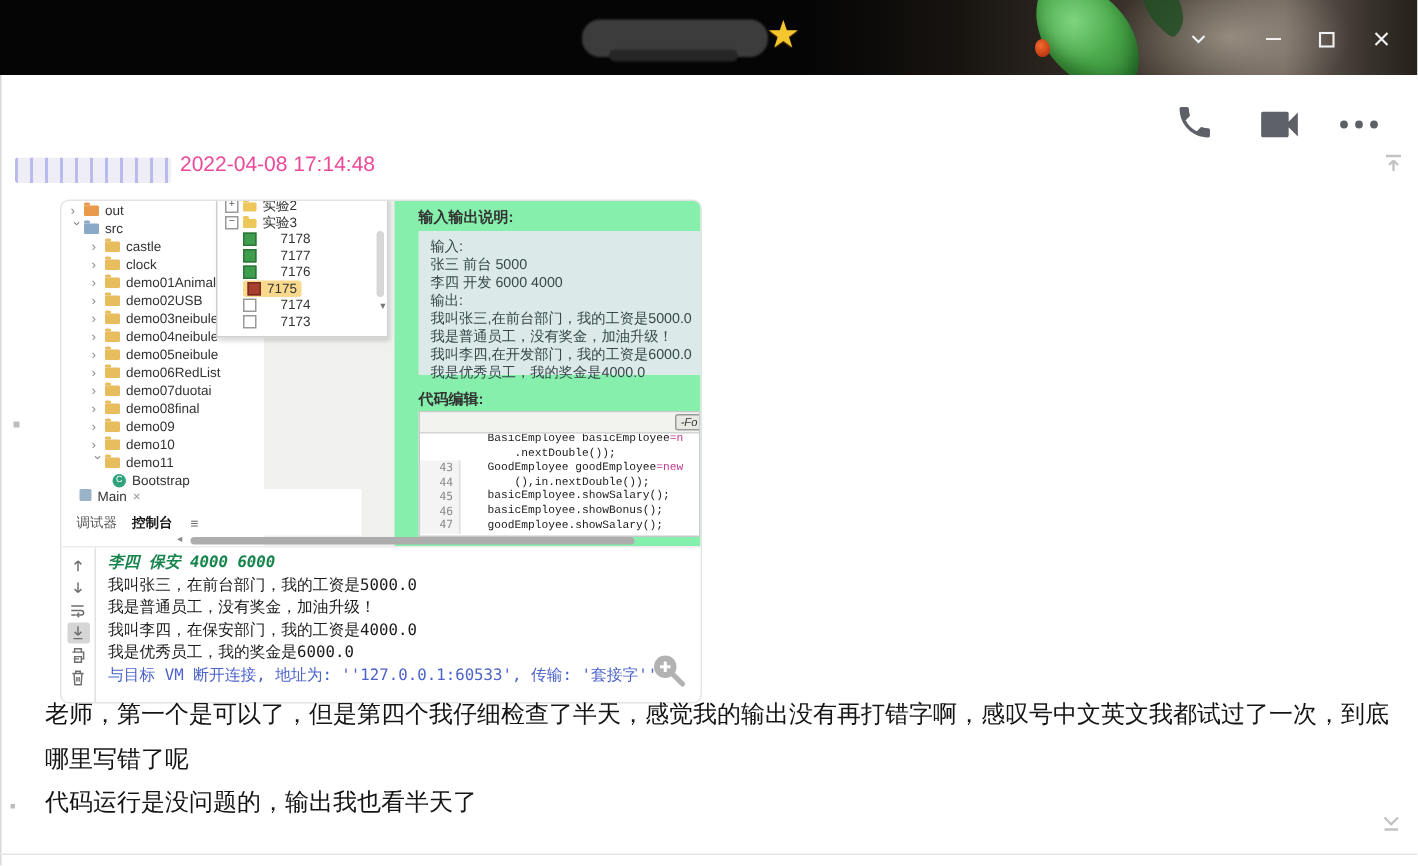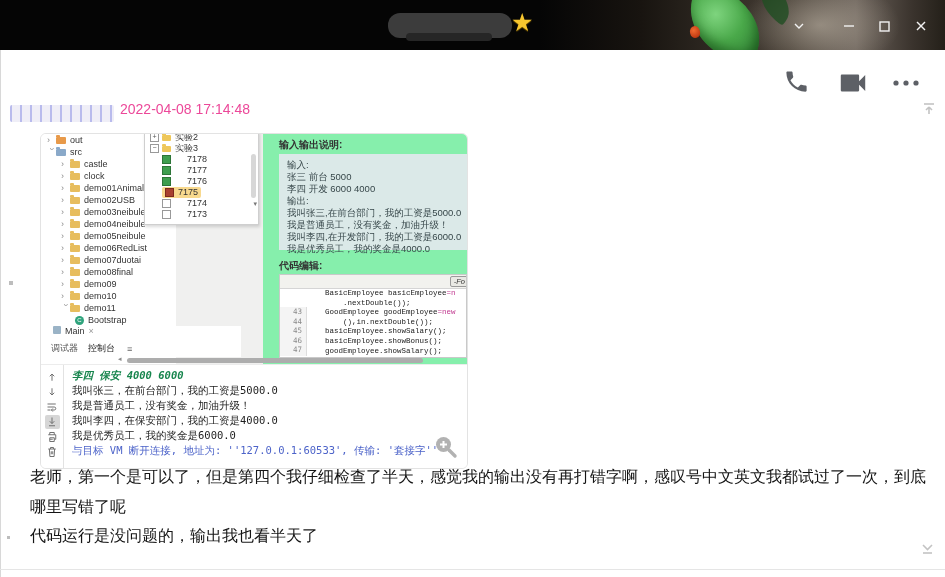--- a/index.html
+++ b/index.html
@@ -92,21 +92,21 @@
   .codecol div{font-size:7.5px;line-height:9.6px;color:#1a1a1a;white-space:pre;
     font-family:Liberation Mono, monospace;padding-left:18px;}
   .codecol .hl{color:#c0398f;}
 
   
   .main-tab-row{position:absolute;left:0;top:192px;width:200px;height:14px;display:flex;align-items:flex-start;background:#fff;}
   .mtab-ico{width:8px;height:8px;background:#9ab3c6;border-radius:1px;margin:0 4px 0 12px;}
   .mtab-x{color:#999;font-size:9px;margin-left:4px;}
   .bottom-tabs{position:absolute;left:0;top:206px;width:200px;height:17px;display:flex;align-items:center;background:#fff;}
   .btab{font-size:9px;color:#555;margin-left:10px;}
-  .btab.sel{color:#1a1a1a;font-weight:normal;}
+  .btab.sel{color:#1a1a1a;font-weight:bold;}
   .burger{margin-left:12px;color:#666;font-size:9px;}
 
   .hscroll{position:absolute;left:86px;top:224px;width:296px;height:5px;background:#adadad;border-radius:3px;}
   .hscroll-arrow{position:absolute;left:77px;top:221px;font-size:7px;color:#8a8a8a;}
 
   
   .console{position:absolute;left:0;top:230px;width:426px;height:104px;background:#fff;border-top:1px solid #ececec;}
   .icon-col{position:absolute;left:0;top:0;width:23px;height:104px;border-right:1px solid #e2e2e2;
     display:flex;flex-direction:column;align-items:center;padding-top:5px;box-sizing:border-box;}
   .cic{width:15px;height:14px;display:flex;align-items:center;justify-content:center;margin-bottom:1px;}

